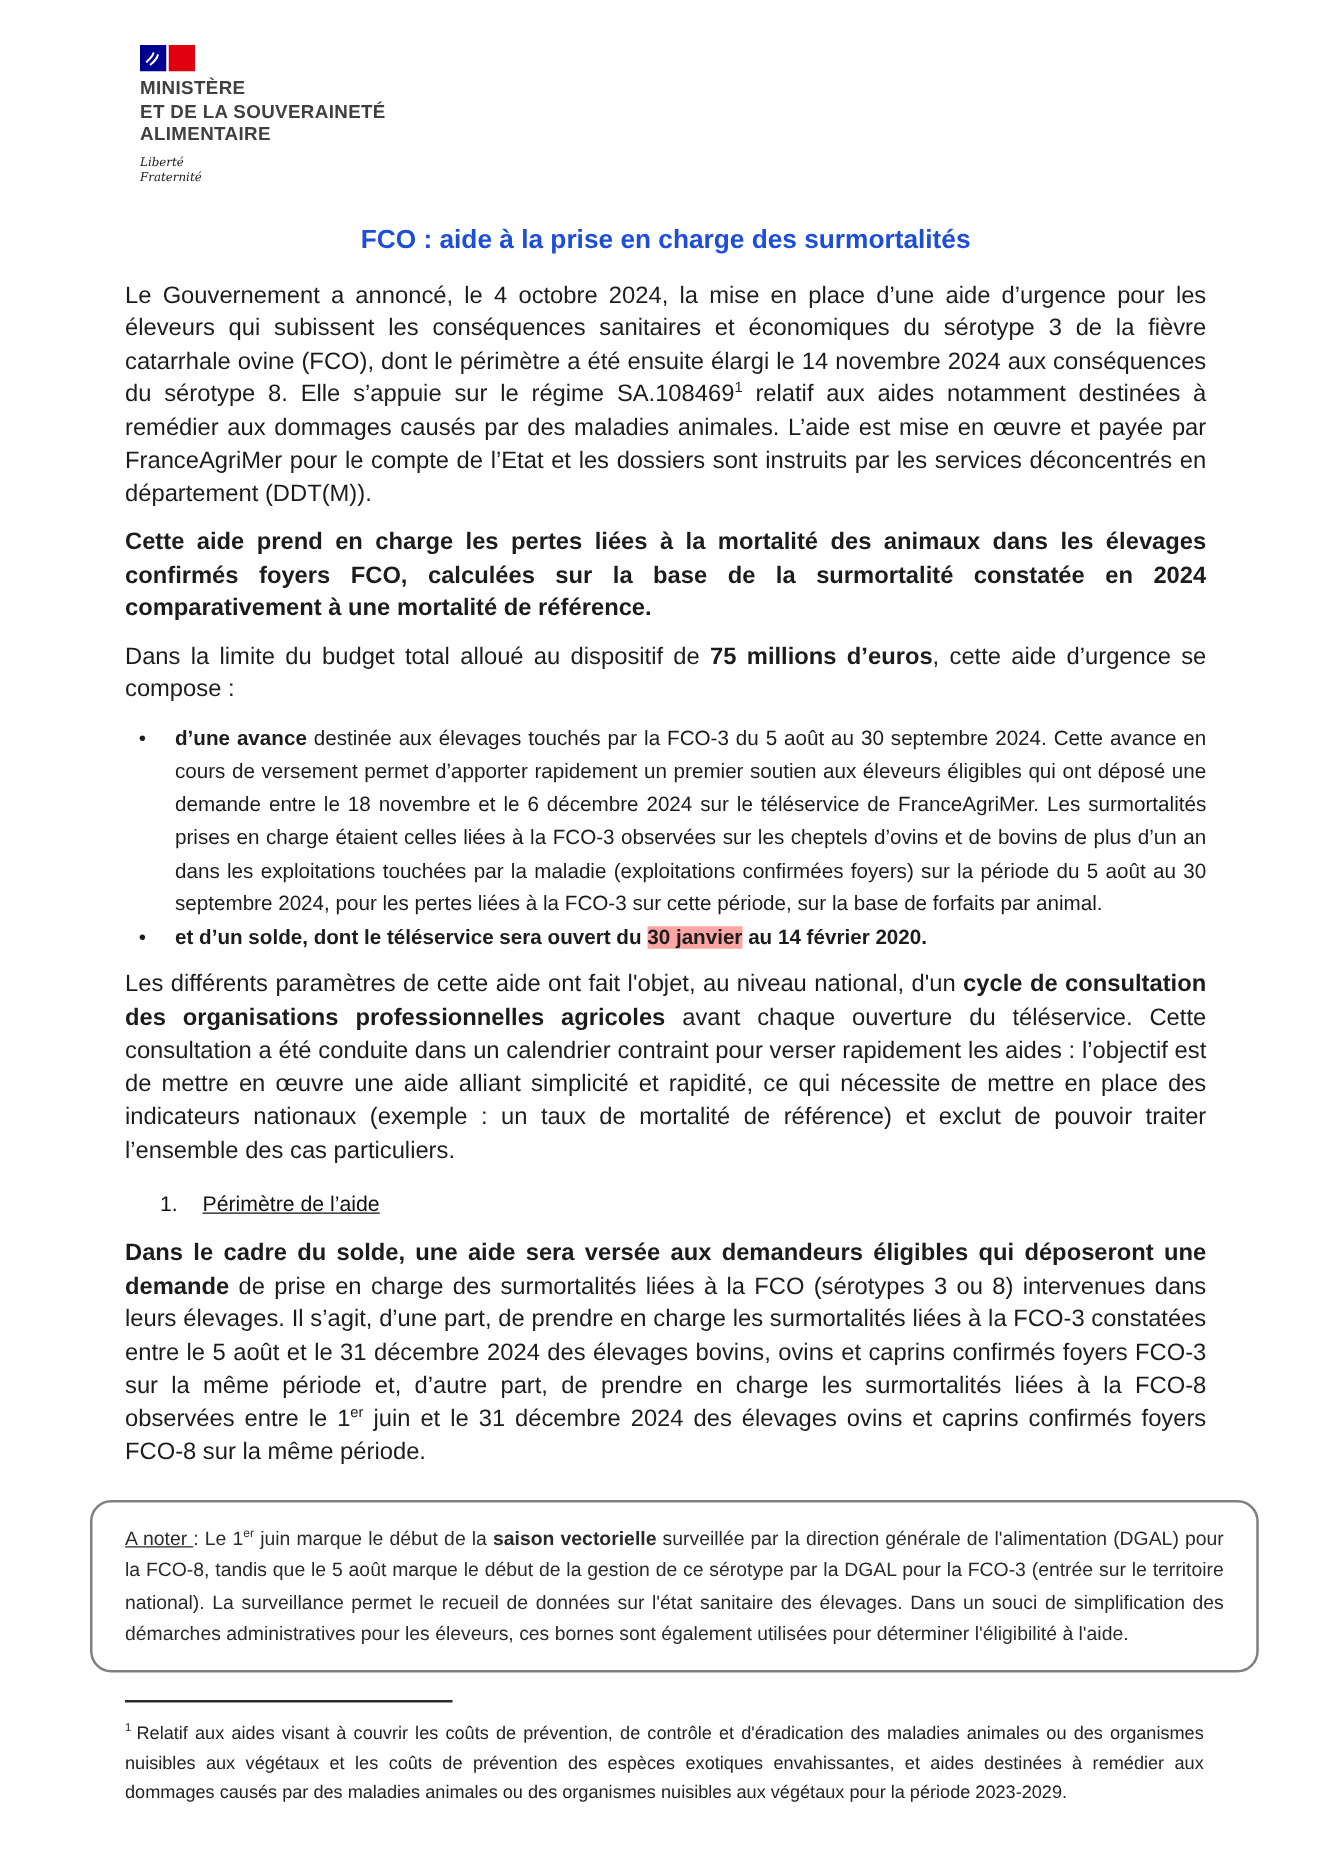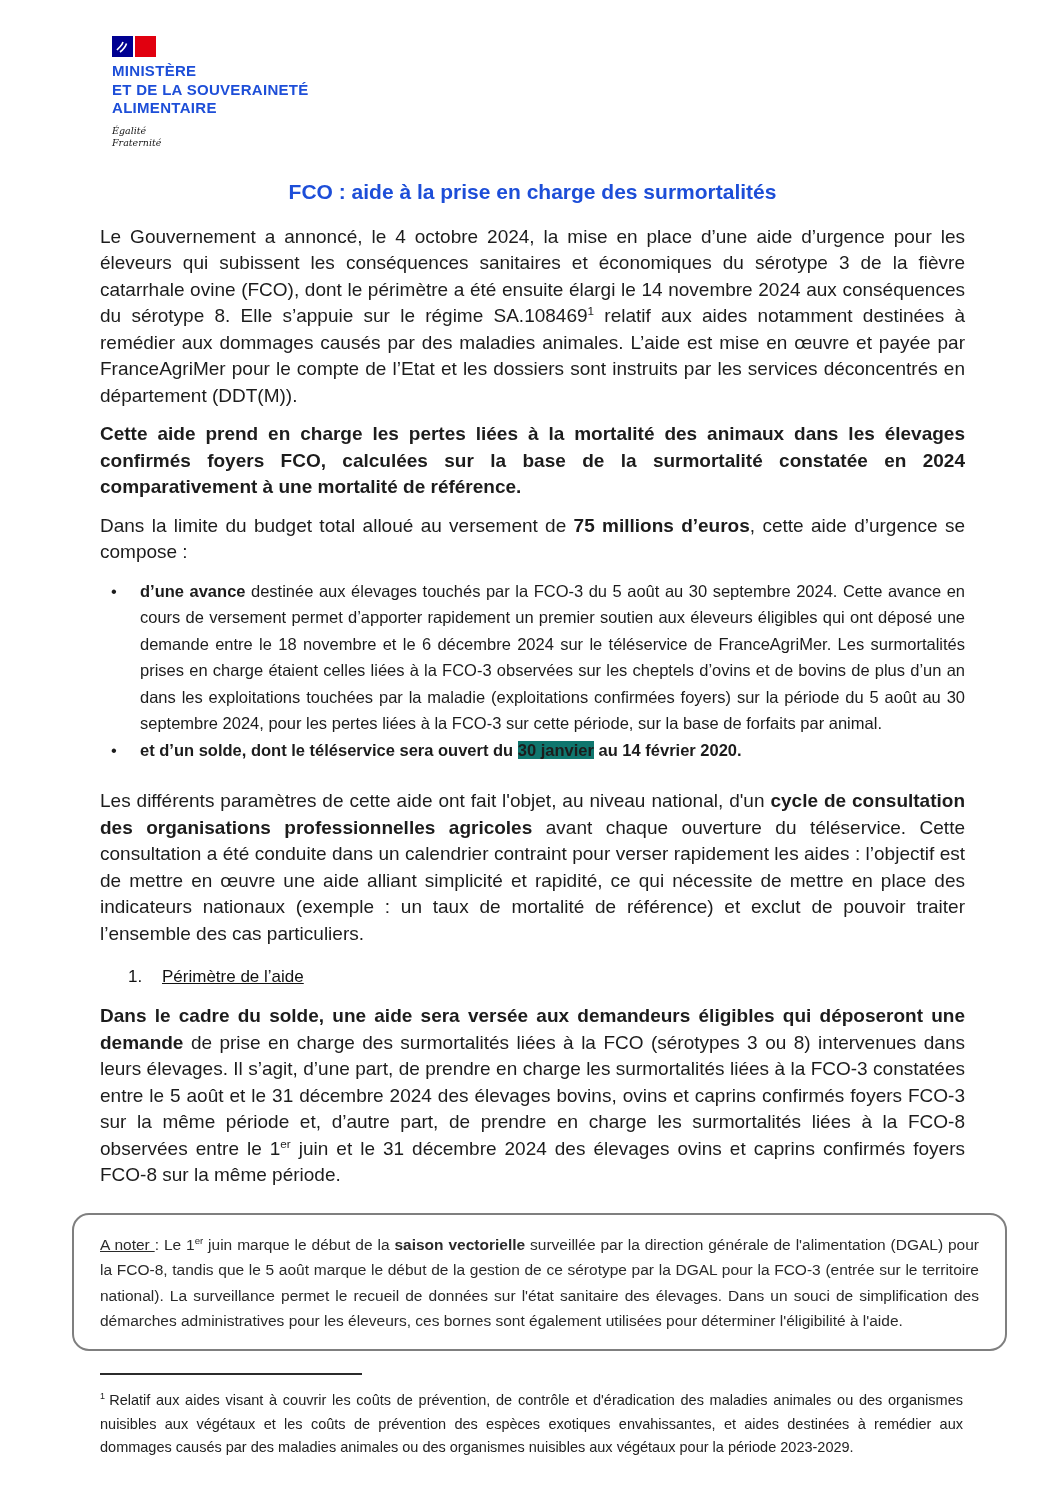--- a/index.html
+++ b/index.html
@@ -12,40 +12,40 @@
     color:#1c1c1c;
     overflow:hidden;
     box-sizing:border-box;
     padding:36px 93px 0 100px;
   }
   
   .gov-logo{margin-left:12px;}
   .flag{display:flex;gap:2px;height:21px;width:44px;margin-bottom:5px;}
   .flag .blk{width:21px;height:21px;position:relative;}
   .flag svg{position:absolute;inset:0;width:100%;height:100%;}
-  .ministry{font-weight:bold;font-size:15px;line-height:18.5px;letter-spacing:.3px;color:#1d4ed8;}
+  .ministry{font-weight:bold;font-size:15px;line-height:18.5px;letter-spacing:.3px;color:#404040;}
   .motto{margin-top:7px;font-family:"DejaVu Serif", serif;font-style:italic;font-size:9.5px;line-height:12.5px;color:#161616;}
   
   .doc-title{
     margin:30px 0 20px 0;
     text-align:center;
     font-size:21px;font-weight:bold;color:#1d4ed8;
   }
   
   .para{
     font-size:19px;line-height:26.5px;
     text-align:justify;
     margin:0 0 12px 0;
   }
   .b{font-weight:bold;}
   .u{text-decoration:underline;}
   .hl{background:#ffff00;}
   sup{font-size:0.62em;line-height:0;}
   
-  ul.bullets{list-style:none;margin:0 0 25px 0;padding:0;}
+  ul.bullets{list-style:none;margin:0 0 12px 0;padding:0;}
   ul.bullets li{
     position:relative;
     padding-left:40px;
     font-size:16.5px;line-height:26.5px;
     text-align:justify;
   }
   ul.bullets li::before{
     content:"\2022";
     position:absolute;left:11px;top:0;
     font-size:16.5px;
@@ -90,36 +90,36 @@
         </svg>
       </div>
       <div class="blk" style="background: rgb(225, 0, 15);"></div>
     </div>
     <div class="ministry">
       <div>MINISTÈRE</div>
       <div>ET DE LA SOUVERAINETÉ</div>
       <div>ALIMENTAIRE</div>
     </div>
     <div class="motto">
-      <div>Égalité</div>
+      <div>Liberté</div>
       <div>Fraternité</div>
     </div>
   </div>
 
   <h1 class="doc-title">FCO : aide à la prise en charge des surmortalités</h1>
 
   <p class="para"><span>Le Gouvernement a annoncé, le 4 octobre 2024, la mise en place d’une aide d’urgence pour les éleveurs qui subissent les conséquences sanitaires et économiques du sérotype 3 de la fièvre catarrhale ovine (FCO), dont le périmètre a été ensuite élargi le 14 novembre 2024 aux conséquences du sérotype 8. Elle s’appuie sur le régime SA.108469</span><sup>1</sup><span> relatif aux aides notamment destinées à remédier aux dommages causés par des maladies animales. L’aide est mise en œuvre et payée par FranceAgriMer pour le compte de l’Etat et les dossiers sont instruits par les services déconcentrés en département (DDT(M)).</span></p>
 
   <p class="para"><span class="b">Cette aide prend en charge les pertes liées à la mortalité des animaux dans les élevages confirmés foyers FCO, calculées sur la base de la surmortalité constatée en 2024 comparativement à une mortalité de référence.</span></p>
 
-  <p class="para"><span>Dans la limite du budget total alloué au versement de </span><span class="b">75 millions d’euros</span><span>, cette aide d’urgence se compose :</span></p>
+  <p class="para"><span>Dans la limite du budget total alloué au dispositif de </span><span class="b">75 millions d’euros</span><span>, cette aide d’urgence se compose :</span></p>
 
   <ul class="bullets">
     <li><span class="b">d’une avance</span><span> destinée aux élevages touchés par la FCO-3 du 5 août au 30 septembre 2024. Cette avance en cours de versement permet d’apporter rapidement un premier soutien aux éleveurs éligibles qui ont déposé une demande entre le 18 novembre et le 6 décembre 2024 sur le téléservice de FranceAgriMer. Les surmortalités prises en charge étaient celles liées à la FCO-3 observées sur les cheptels d’ovins et de bovins de plus d’un an dans les exploitations touchées par la maladie (exploitations confirmées foyers) sur la période du 5 août au 30 septembre 2024, pour les pertes liées à la FCO-3 sur cette période, sur la base de forfaits par animal.</span></li>
-    <li><span class="b">et d’un solde, dont le téléservice sera ouvert du </span><span class="b hl" style="background: #0f766e;">30 janvier</span><span class="b"> au 14 février 2020.</span></li>
+    <li><span class="b">et d’un solde, dont le téléservice sera ouvert du </span><span class="b hl" style="background: #fca5a5;">30 janvier</span><span class="b"> au 14 février 2020.</span></li>
   </ul>
 
   <p class="para"><span>Les différents paramètres de cette aide ont fait l'objet, au niveau national, d'un </span><span class="b">cycle de consultation des organisations professionnelles agricoles</span><span> avant chaque ouverture du téléservice. Cette consultation a été conduite dans un calendrier contraint pour verser rapidement les aides : l’objectif est de mettre en œuvre une aide alliant simplicité et rapidité, ce qui nécessite de mettre en place des indicateurs nationaux (exemple : un taux de mortalité de référence) et exclut de pouvoir traiter l’ensemble des cas particuliers.</span></p>
 
   <div class="section-heading">
     <span class="sec-num">1.</span><span class="u">Périmètre de l’aide</span>
   </div>
 
   <p class="para"><span class="b">Dans le cadre du solde, une aide sera versée aux demandeurs éligibles qui déposeront une demande</span><span> de prise en charge des surmortalités liées à la FCO (sérotypes 3 ou 8) intervenues dans leurs élevages. Il s’agit, d’une part, de prendre en charge les surmortalités liées à la FCO-3 constatées entre le 5 août et le 31 décembre 2024 des élevages bovins, ovins et caprins confirmés foyers FCO-3 sur la même période et, d’autre part, de prendre en charge les surmortalités liées à la FCO-8 observées entre le 1</span><sup>er</sup><span> juin et le 31 décembre 2024 des élevages ovins et caprins confirmés foyers FCO-8 sur la même période.</span></p>
 

